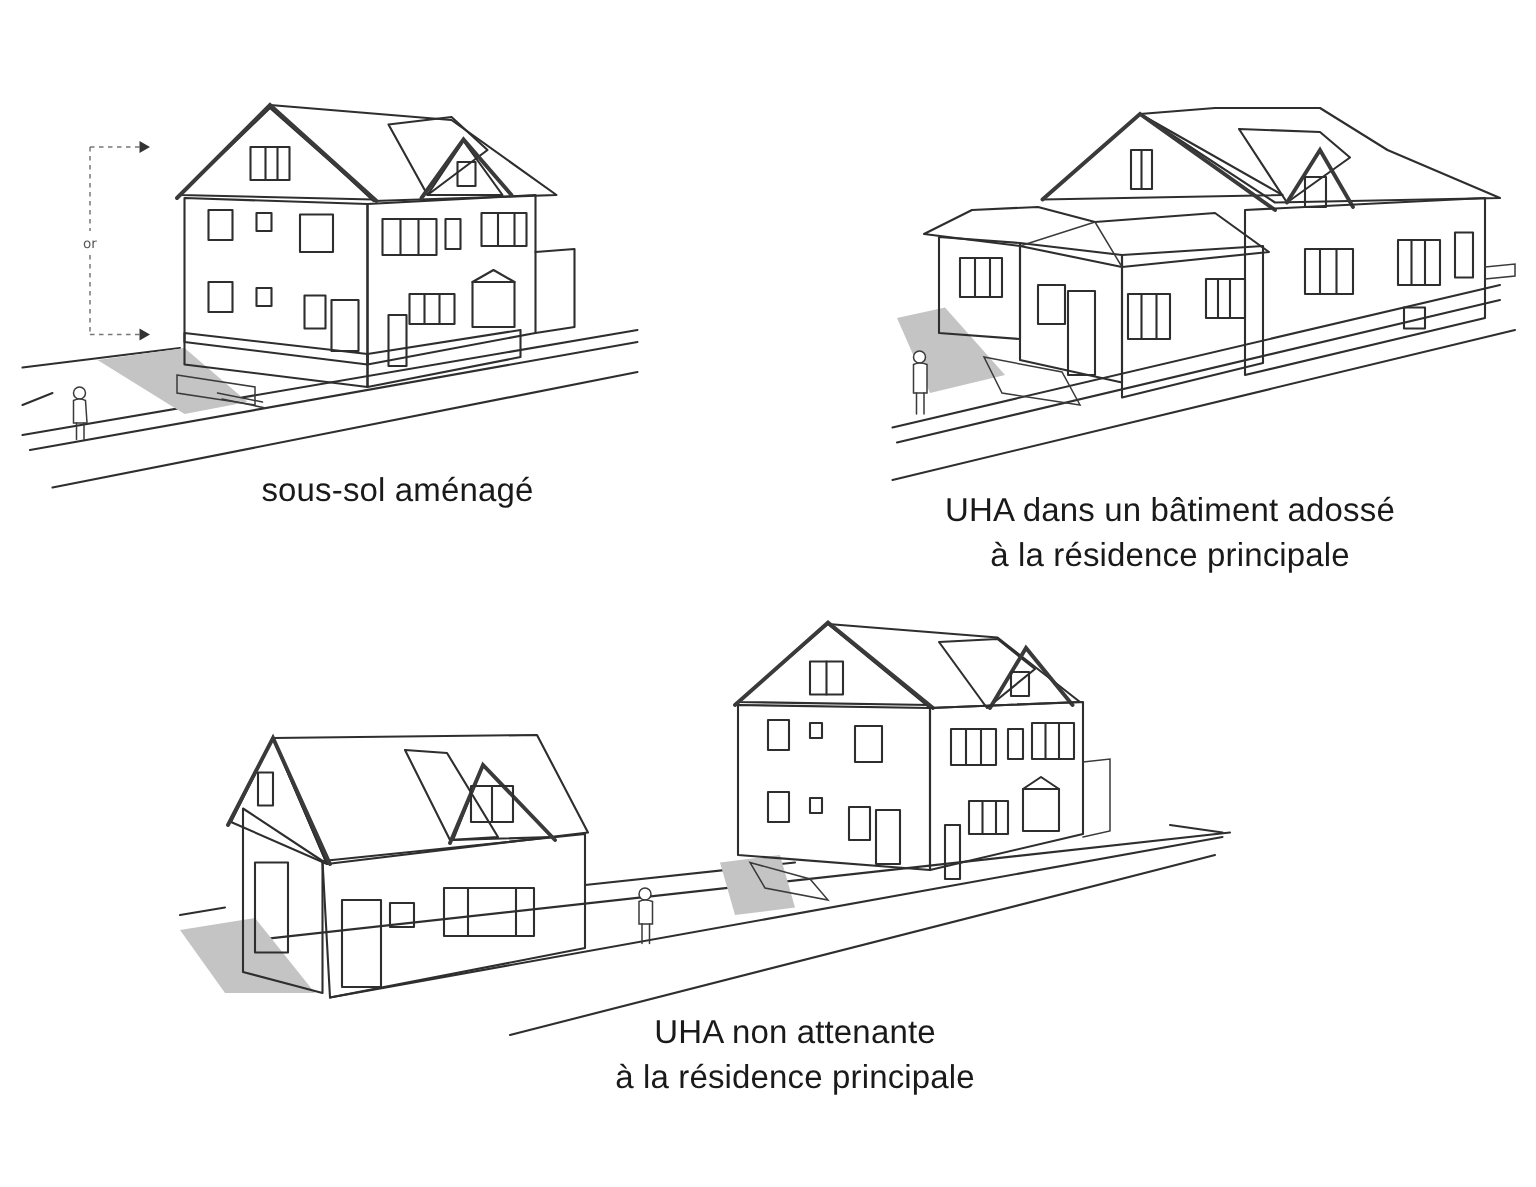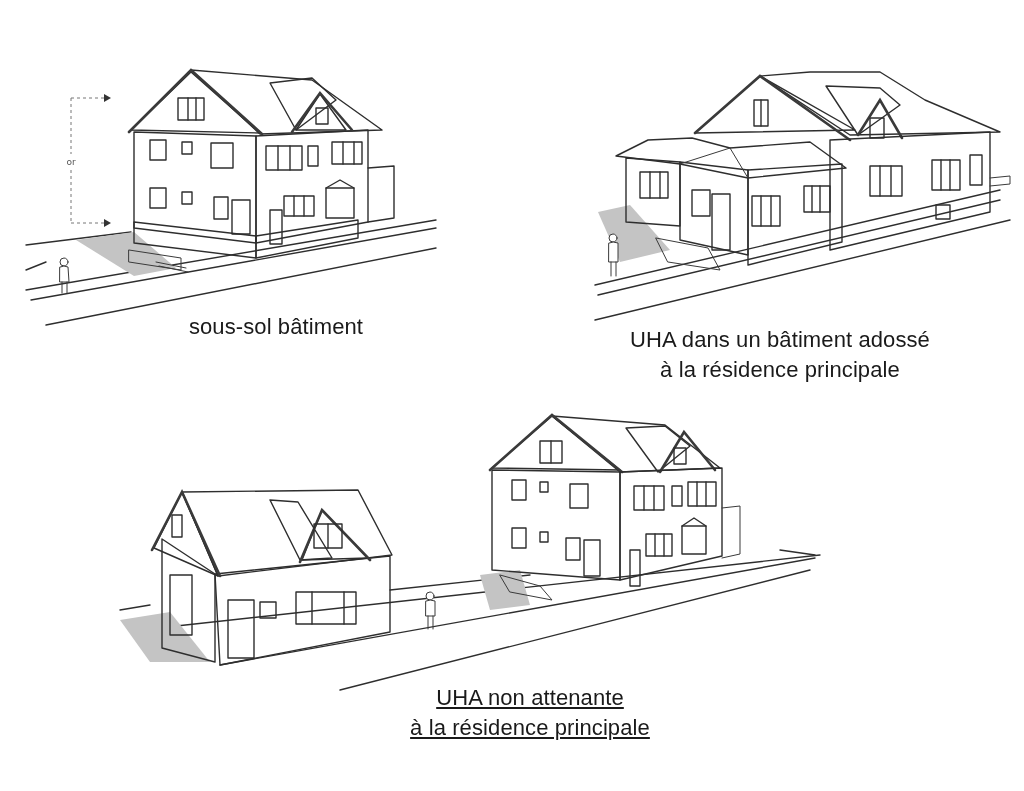--- a/index.html
+++ b/index.html
@@ -11,21 +11,21 @@
              font-size:22px; line-height:30px; letter-spacing:0.1px; }
   .caption span { display:block; white-space:nowrap; }
   svg { position:absolute; left:0; top:0; overflow:visible; }
   .ln { stroke:#2e2e2e; stroke-width:1.4; fill:none; stroke-linecap:round; stroke-linejoin:round; }
   .lnt { stroke:#3a3a3a; stroke-width:1; fill:none; stroke-linecap:round; }
   .thick { stroke:#3a3a3a; stroke-width:2.6; fill:none; stroke-linecap:round; }
 </style>
 </head>
 <body>
 
-<div class="panel" style="left:16px;top:0;width:420px;height:380px;text-decoration:underline;">
+<div class="panel" style="left:5px;top:0;width:420px;height:380px;text-decoration:underline;">
   <svg width="420" height="380">
 
     <g>
       <path class="ln" d="M10 245 L115 232"></path>
       <path class="ln" d="M10 290 L420 220"></path>
       <path class="ln" d="M15 300 L420 228"></path>
       <path class="ln" d="M30 325 L420 248"></path>
       <path class="ln" d="M10 270 L30 262"></path>
     </g>
 
@@ -83,21 +83,21 @@
       <text x="55" y="165" font-size="9" text-anchor="middle" fill="#555" font-family="DejaVu Sans, sans-serif">or</text>
     </g>
 
     <g class="lnt">
       <circle cx="48" cy="262" r="4" fill="#fff"></circle>
       <path d="M44 267 Q48 265 52 267 L53 282 L44 282 Z" fill="#fff"></path>
       <path d="M46 282 L46 293 M51 282 L51 293"></path>
     </g>
   </svg>
   <div class="caption" style="left:120px;top:312px;width:280px;">
-    <span>sous-sol bâtiment</span>
+    <span>sous-sol aménagé</span>
   </div>
 </div>
 
 <div class="panel" style="left:580px;top:0;width:444px;height:400px;">
   <svg width="444" height="400">
     <g>
       <path class="ln" d="M15 285 L420 190"></path>
       <path class="ln" d="M18 295 L420 200"></path>
       <path class="ln" d="M15 320 L430 220"></path>
     </g>
@@ -212,17 +212,17 @@
         <path d="M582 126 L594 118 L606 126"></path>
       <rect x="530" y="150" width="10" height="36"></rect>
     </g>
     <path d="M400 175 L440 186 L452 200 L410 192 Z" fill="#d6d6d6" class="lnt"></path>
     <g class="lnt">
       <circle cx="330" cy="196" r="4" fill="#fff"></circle>
       <path d="M326 201 Q330 199 335 201 L335 216 L326 216 Z" fill="#fff"></path>
       <path d="M328 216 L328 229 M333 216 L333 229"></path>
     </g>
   </svg>
-  <div class="caption" style="left:280px;top:283px;width:300px;text-decoration:underline;">
+  <div class="caption" style="left:280px;top:273px;width:300px;">
     <span>UHA non attenante</span>
     <span>à la résidence principale</span>
   </div>
 </div>
 
 </body></html>

